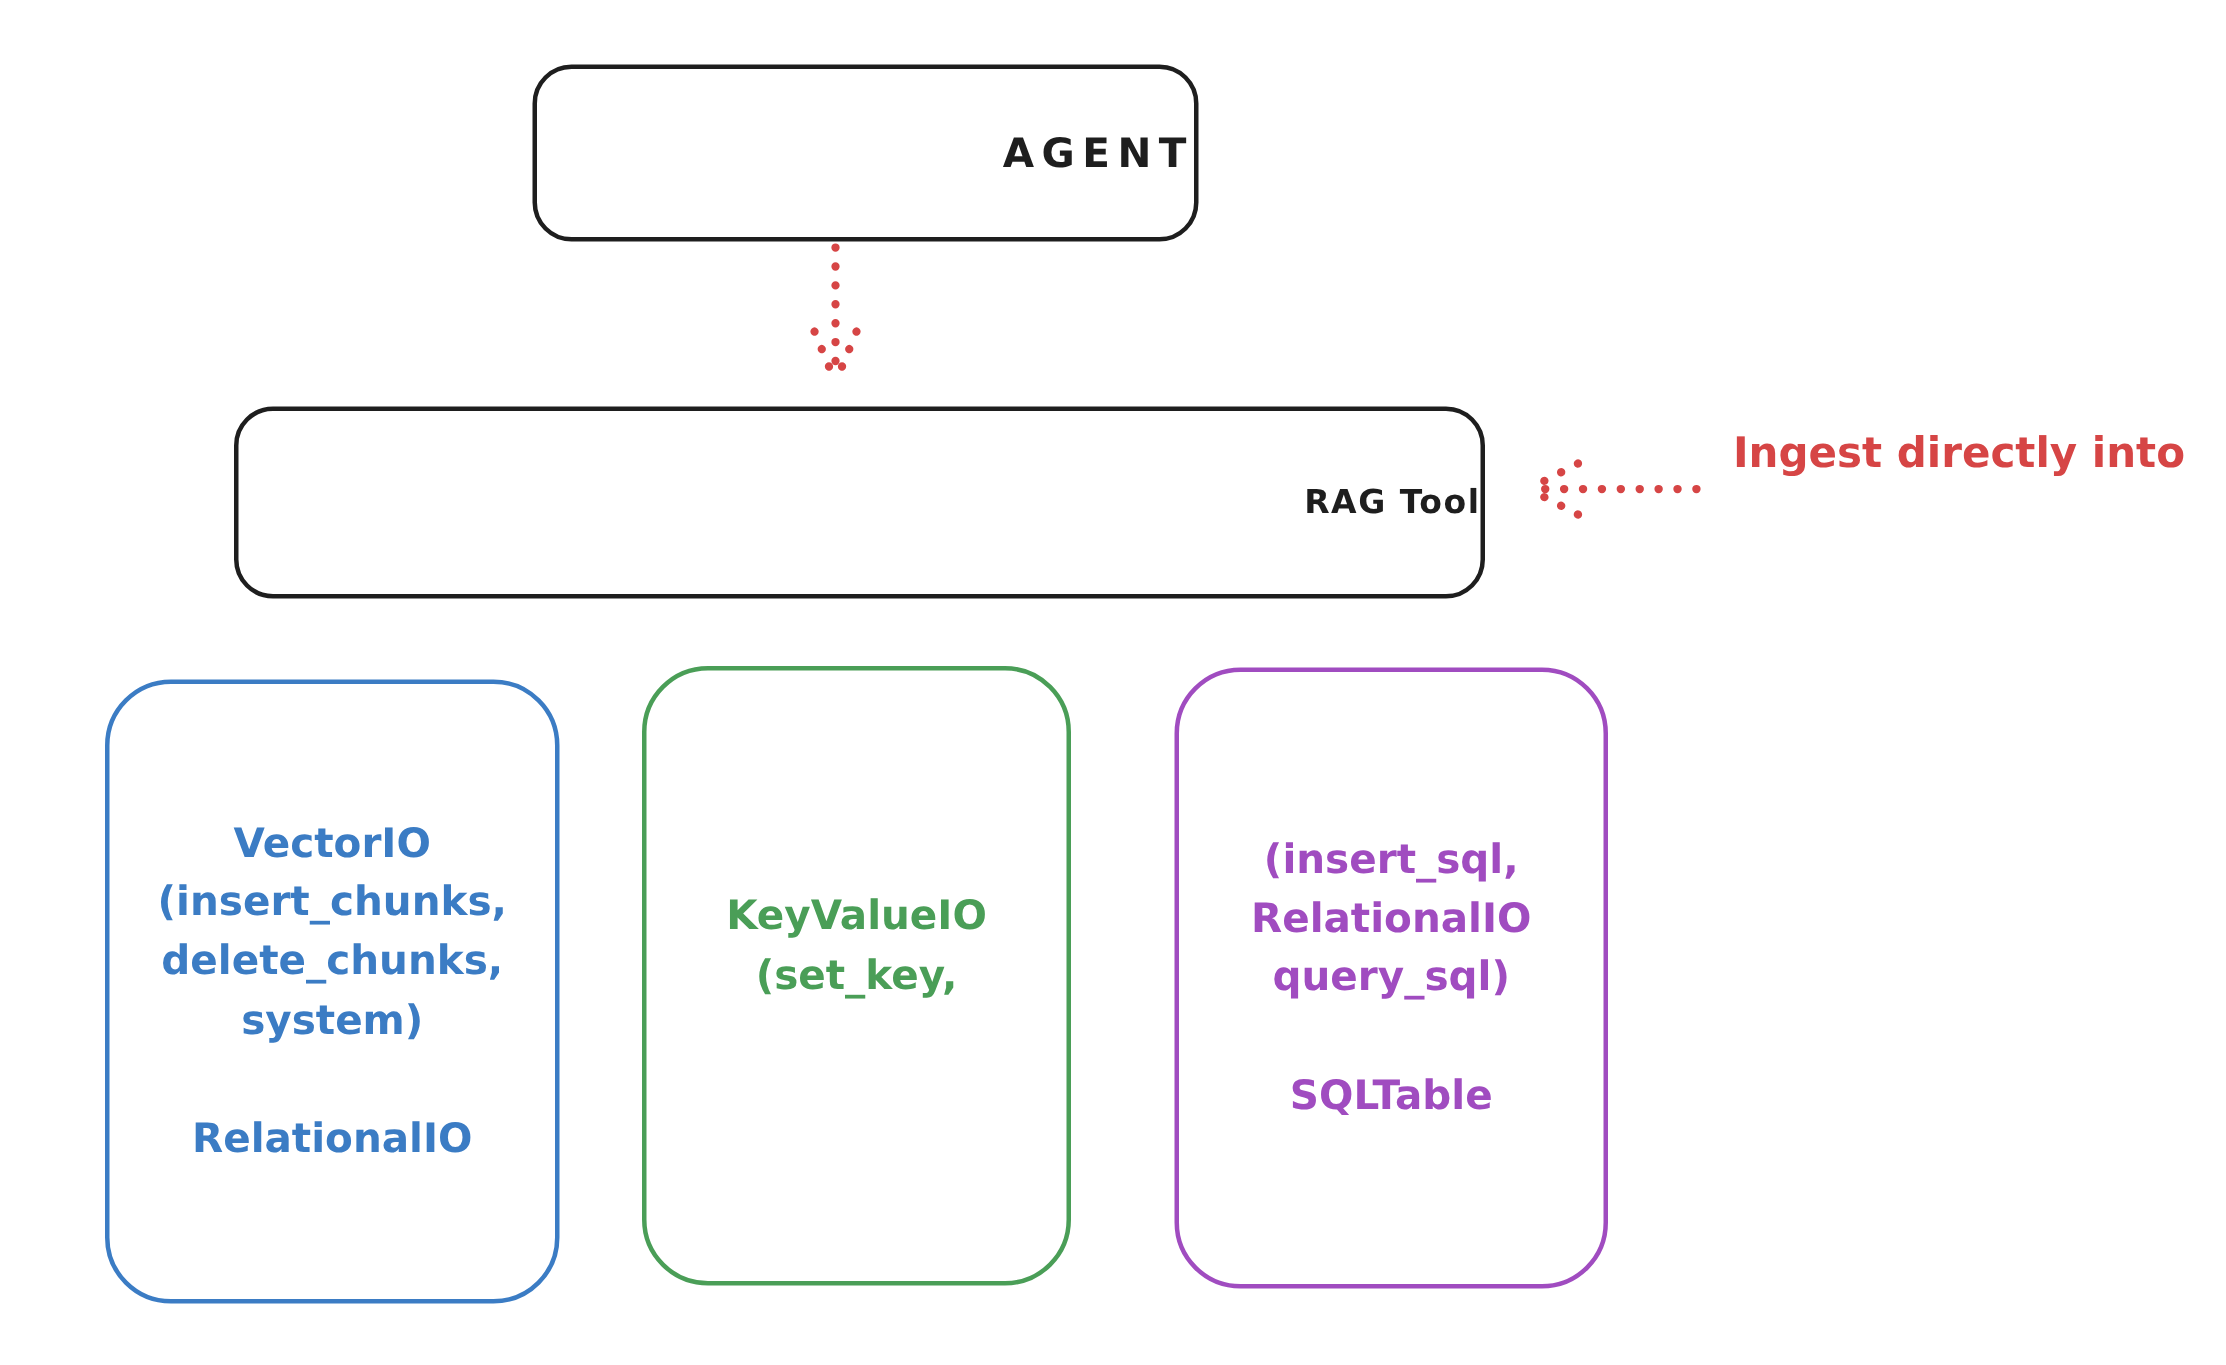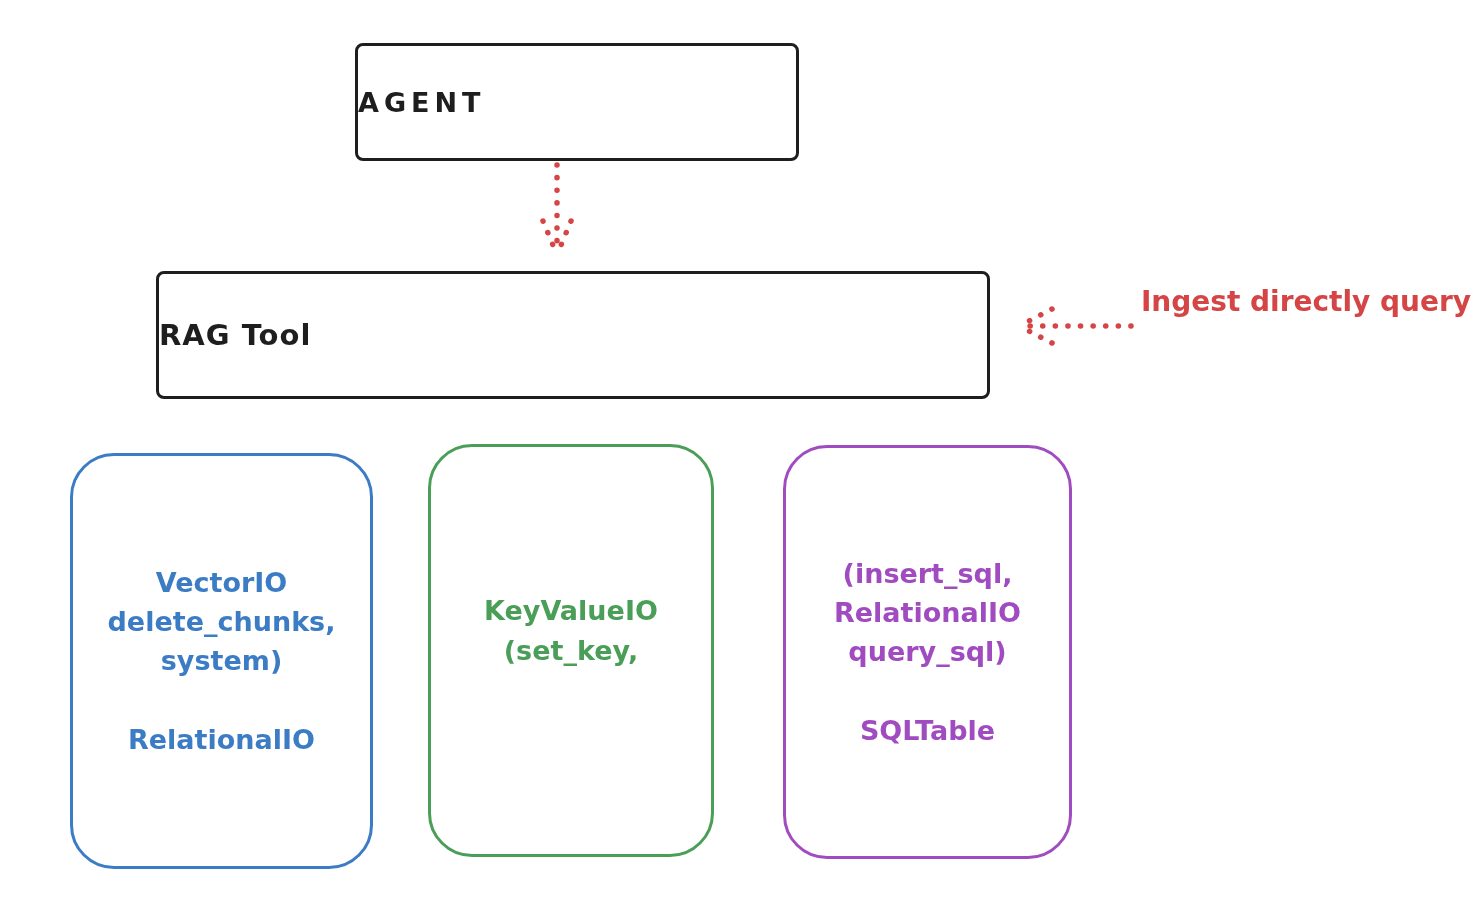--- a/index.html
+++ b/index.html
@@ -9,32 +9,32 @@
     font-family: "DejaVu Sans", "Liberation Sans", sans-serif;
     position: relative;
     overflow: hidden;
   }
   .stage { position: absolute; inset: 0; }
 
   
   .node {
     position: absolute;
     border: 3px solid #1e1e1e;
-    border-radius: 8px;
+    border-radius: 26px;
     background: #ffffff;
-    display: flex; align-items: center; justify-content: flex-start;
+    display: flex; align-items: center; justify-content: flex-end;
     color: #1e1e1e;
   }
   .node-agent {
     left: 355px; top: 43px; width: 438px; height: 112px;
     font-size: 27px; font-weight: 700; letter-spacing: 5px;
   }
   .node-rag {
     left: 156px; top: 271px; width: 828px; height: 122px;
-    font-size: 29px; font-weight: 600; letter-spacing: 1px;
+    font-size: 22px; font-weight: 600; letter-spacing: 1px;
   }
 
   
   .iobox {
     position: absolute;
     border-radius: 44px;
     background: #ffffff;
     border: 3.5px solid currentColor;
     display: flex; flex-direction: column;
     align-items: center; justify-content: center;
@@ -85,25 +85,26 @@
 
   <svg class="arrow arrow-left" width="126" height="48" viewBox="0 0 126 48">
     <g stroke="#d64545" stroke-width="5.5" stroke-linecap="round" stroke-dasharray="0.1 12.5" fill="none">
       <line x1="119" y1="24" x2="13" y2="24"></line>
       <line x1="40" y1="7" x2="11" y2="22"></line>
       <line x1="40" y1="41" x2="11" y2="26"></line>
     </g>
   </svg>
 
   <div class="annotation">
-    <div>Ingest directly query</div>
+    <div>Ingest directly into</div>
   </div>
 
   <div class="iobox iobox-vector">
     <div>VectorIO</div>
+    <div>(insert_chunks,</div>
     <div>delete_chunks,</div>
     <div>system)</div>
     <div class="spacer"></div>
     <div>RelationalIO</div>
   </div>
 
   <div class="iobox iobox-keyvalue">
     <div>KeyValueIO</div>
     <div>(set_key,</div>
     <div class="spacer"></div>

